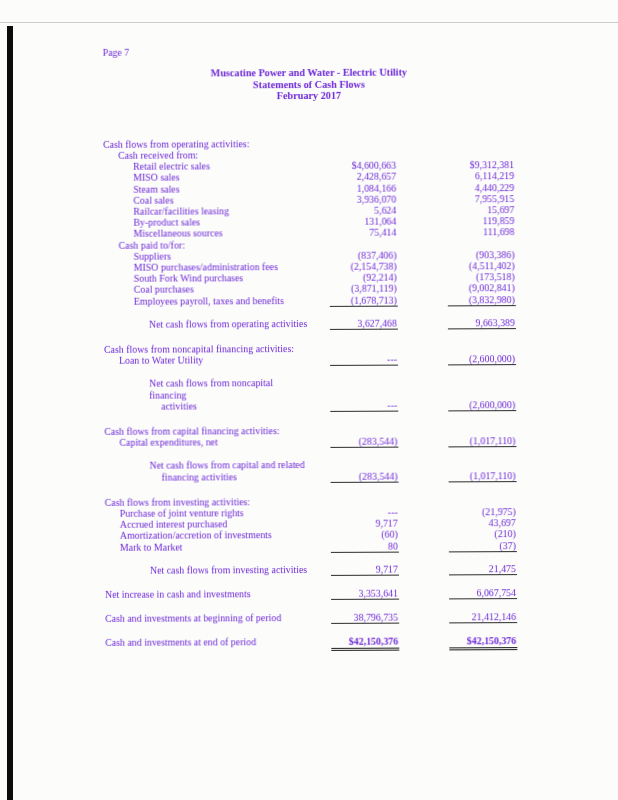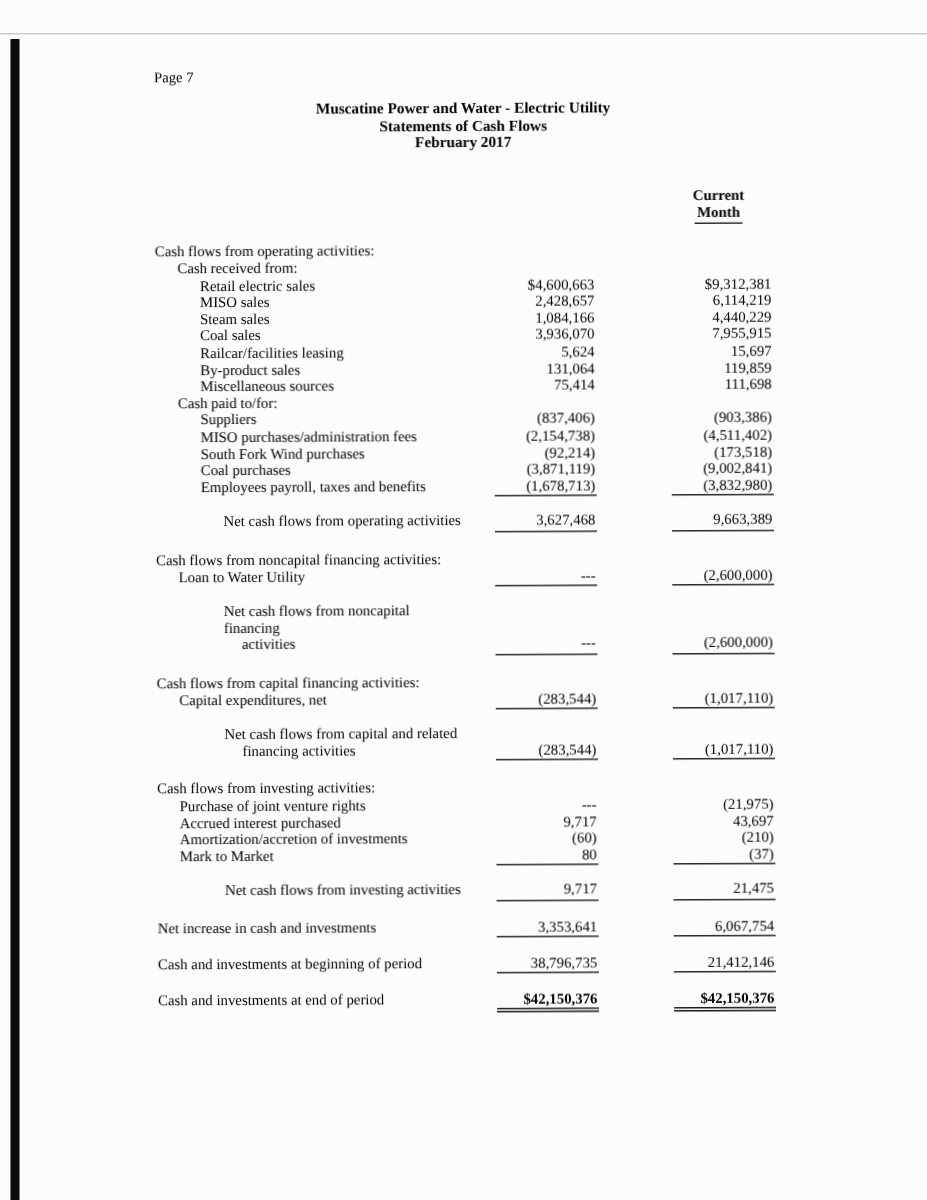--- a/index.html
+++ b/index.html
@@ -2,21 +2,21 @@
 <html><head>
 <meta charset="utf-8">
 <style>
   html,body{margin:0;padding:0;background:#ffffff;}
   .page{
     position:relative;
     width:618px;height:800px;
     background:#fcfcfa;
     overflow:hidden;
     font-family:"Liberation Serif", serif;
-    color:#000000;
+    color:#6d28d9;
   }
   .scan-strip-left{
     position:absolute;left:7px;top:26px;width:6px;height:774px;
     background:#0b0b0b;filter:blur(0.5px);
   }
   .scan-edge-top{
     position:absolute;left:0;top:22px;width:100%;height:1px;
     background:rgba(60,60,60,0.25);
   }
   .content{
@@ -57,26 +57,20 @@
     <p class="page-num">Page 7</p>
 
     <div class="titles">
       <div>Muscatine Power and Water - Electric Utility</div>
       <div>Statements of Cash Flows</div>
       <div>February 2017</div>
     </div>
 
     <div class="col-row">
       <span class="lbl"></span>
-      <span class="amt cm">
-        <span class="chead">
-          <span>Current</span><br>
-          <span class="chu">Month</span>
-        </span>
-      </span>
     </div>
 
     <div>
         <div class="row">
     <span class="lbl" style="padding-left: 0px;">Cash flows from operating activities:</span>
     <span class="amt cm"><span class="aval"></span></span>
     <span class="amt ytd"><span class="aval"></span></span>
   </div>
         <div class="row">
     <span class="lbl" style="padding-left: 15px;">Cash received from:</span>

